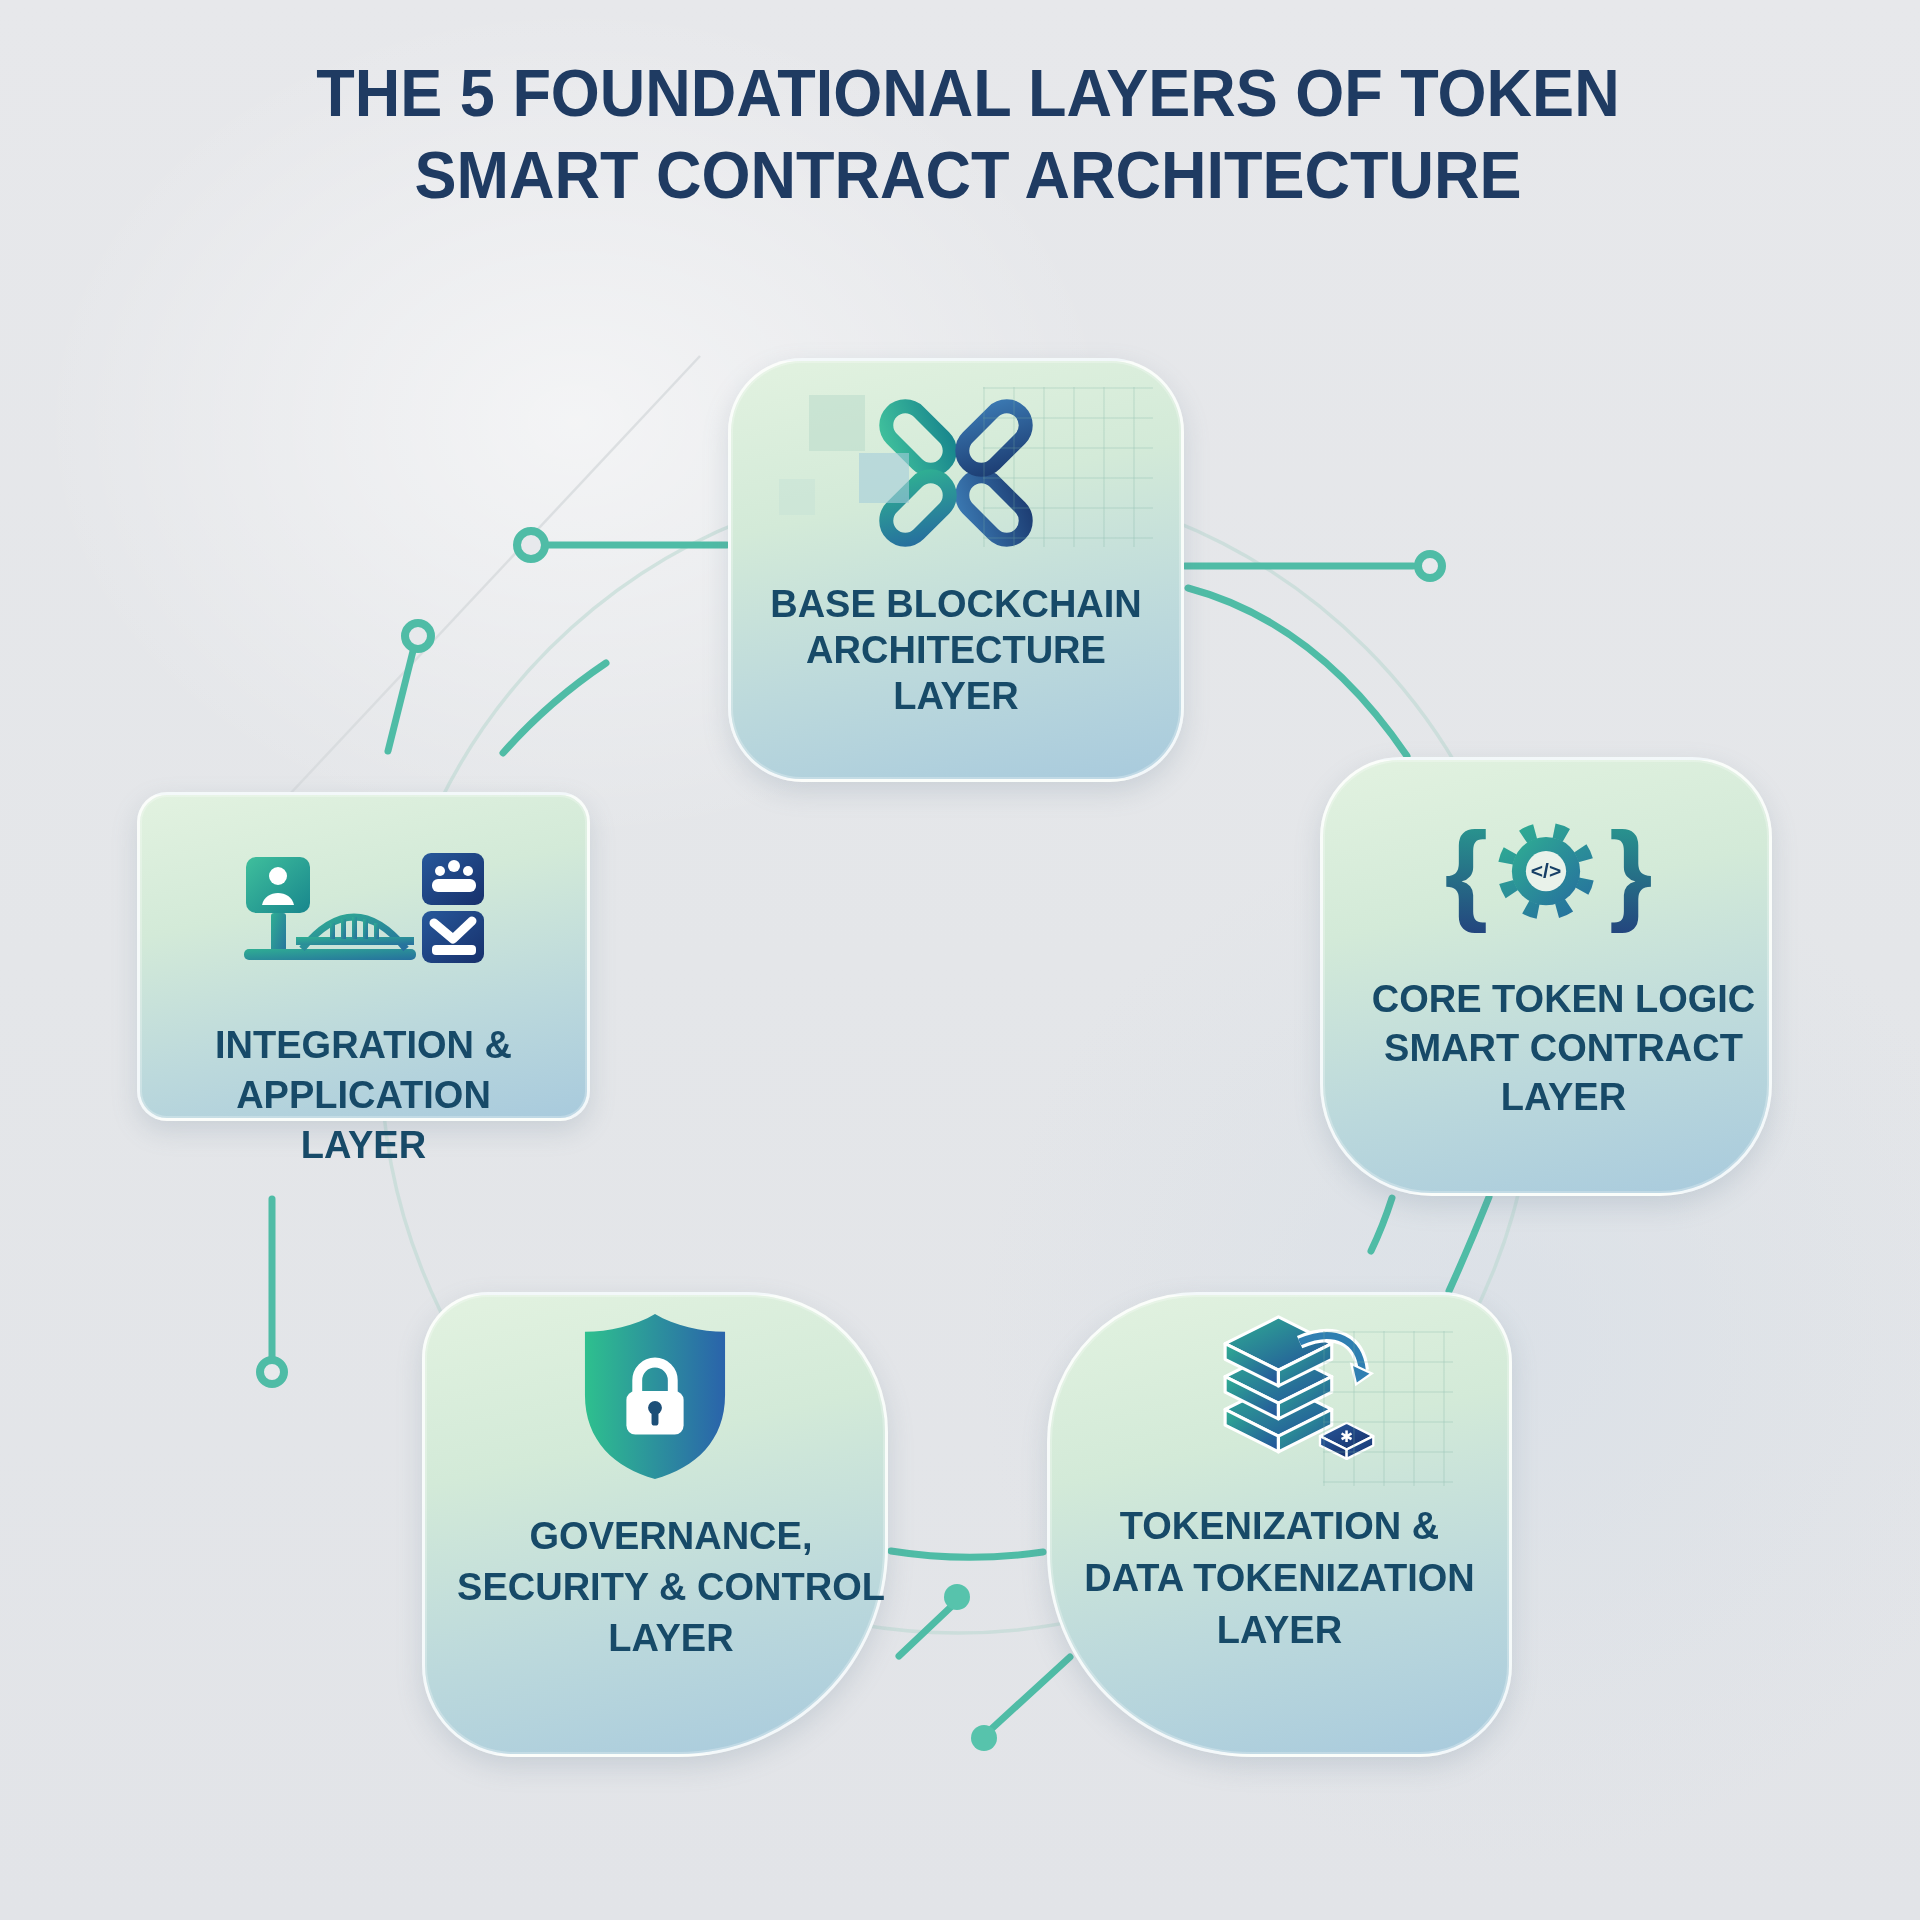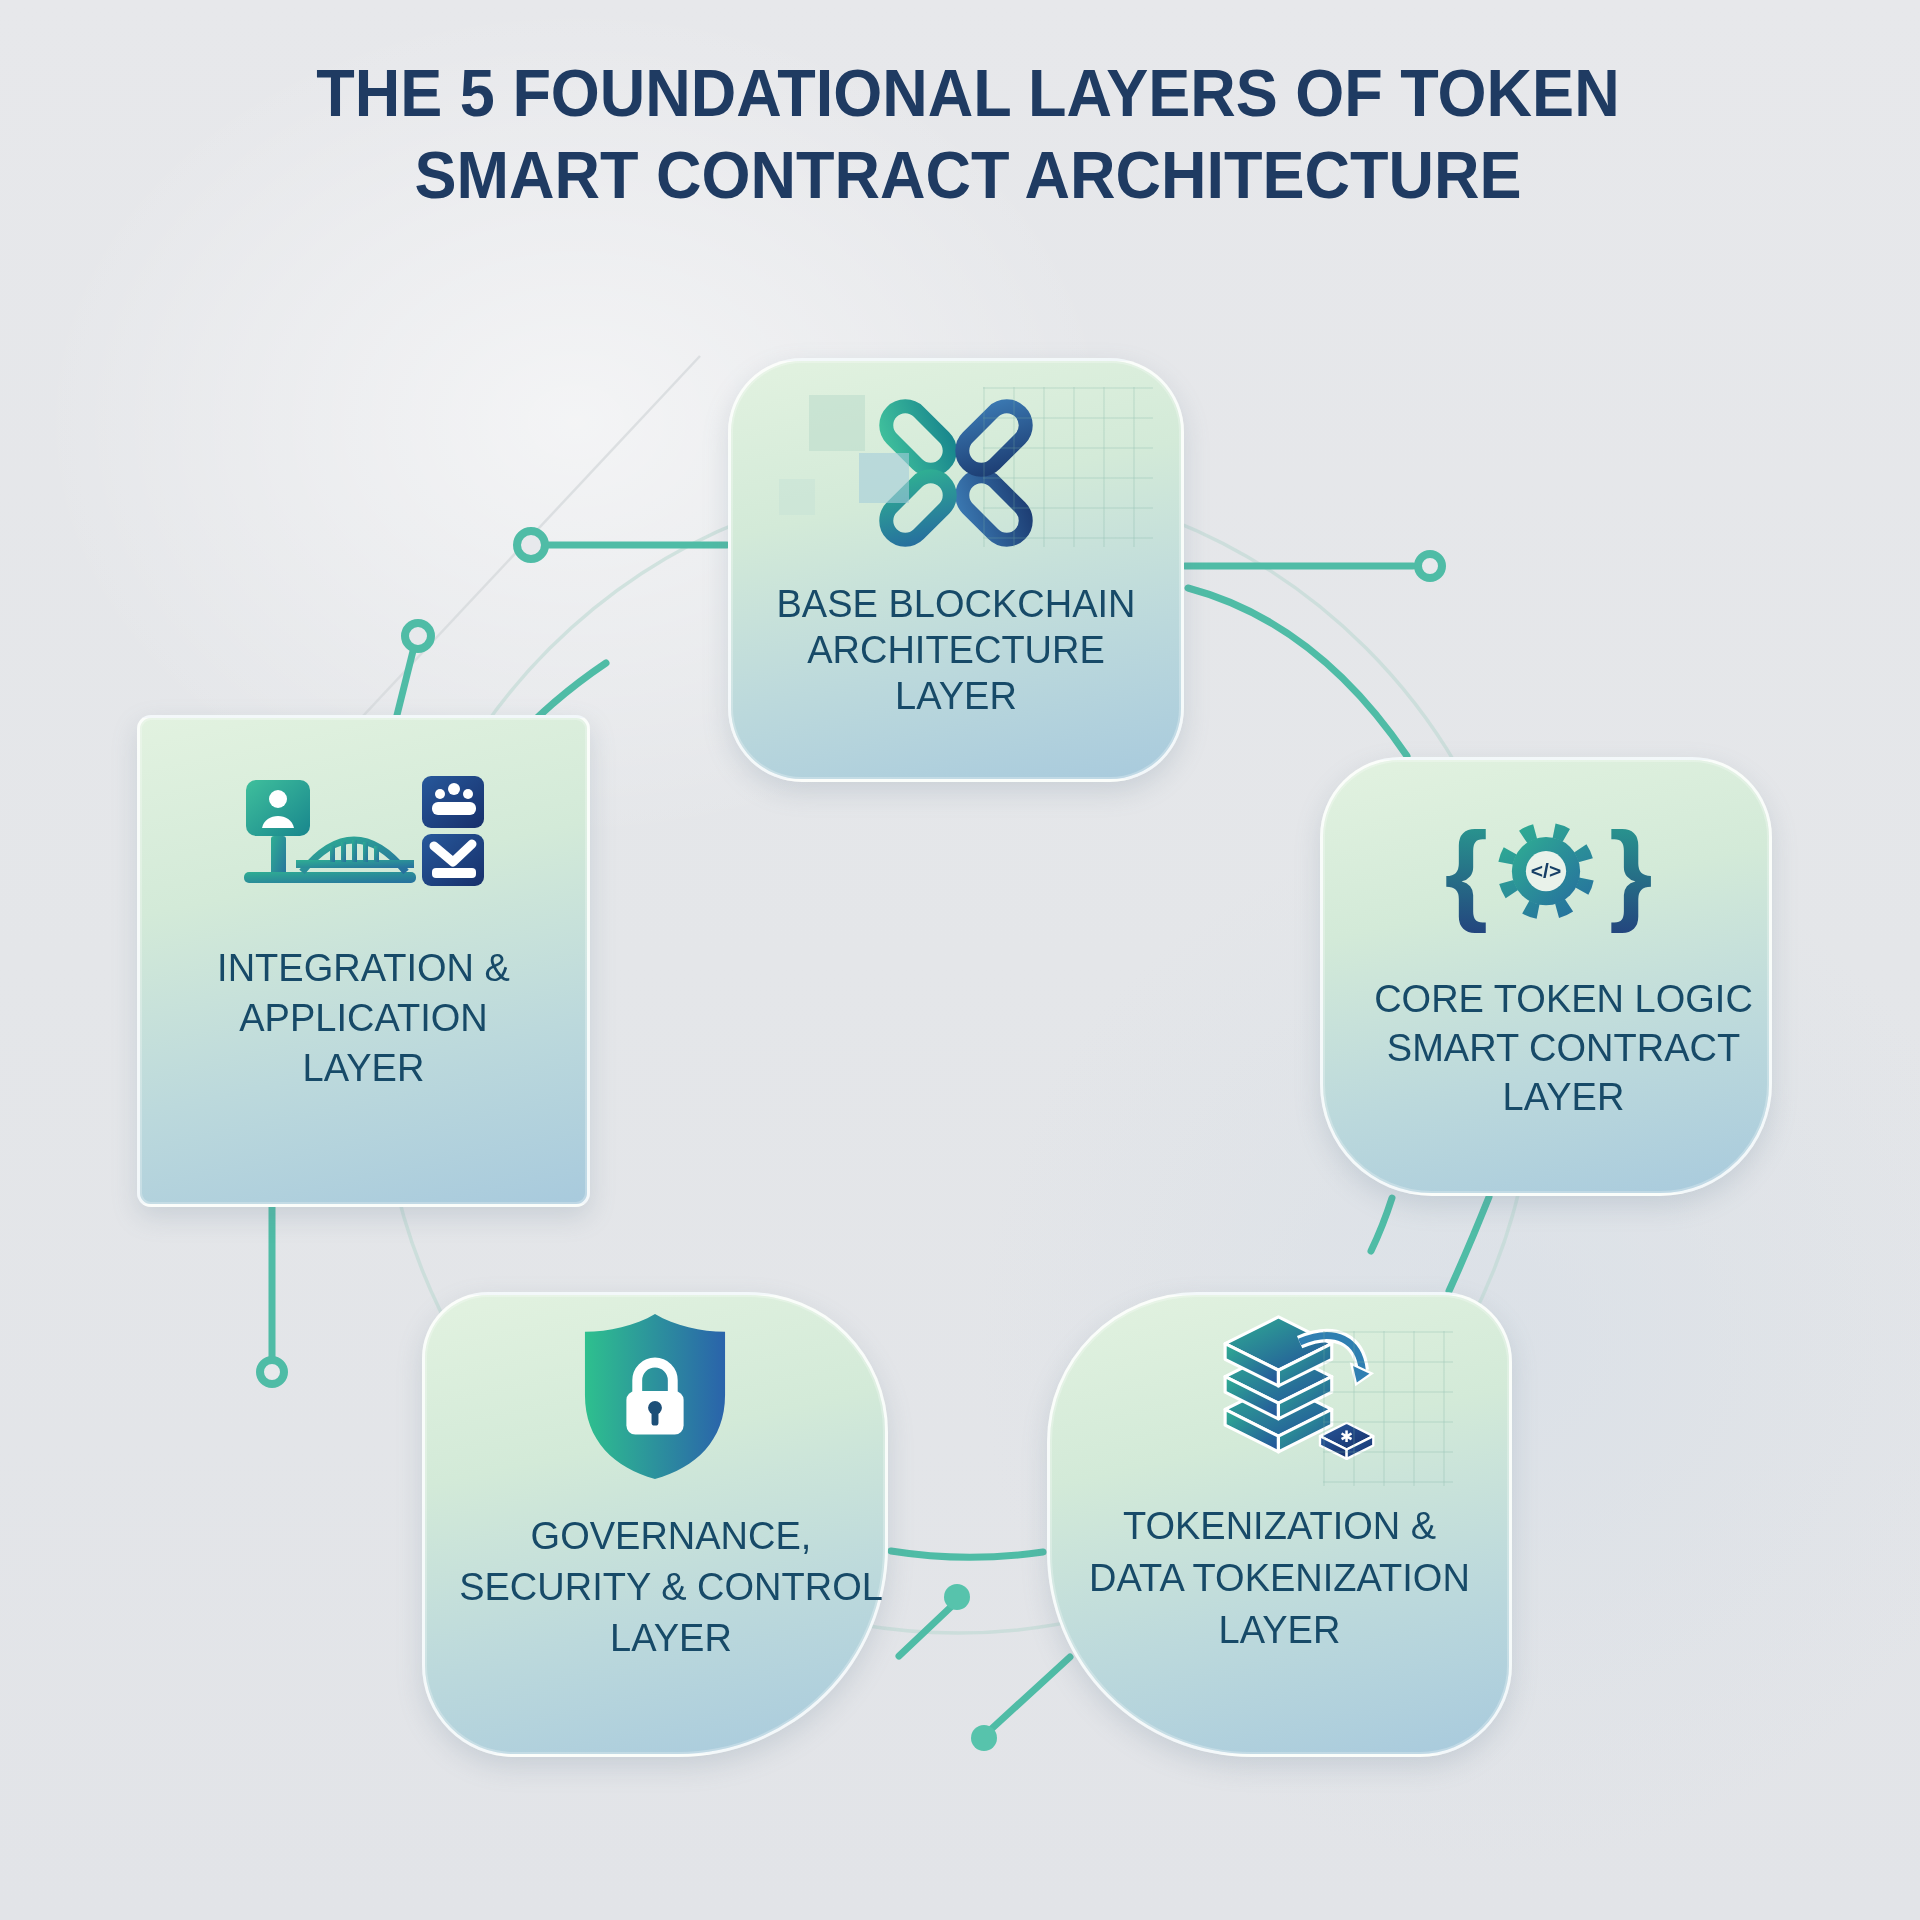--- a/index.html
+++ b/index.html
@@ -20,27 +20,27 @@
   .title span{display:block;transform:scaleY(1.06);}
   .connectors{position:absolute;left:0;top:0;z-index:1;}
   .card{
     position:absolute;z-index:2;
     background:linear-gradient(168deg,#e2f2e0 0%,#d3ead8 34%,#bcd9dc 68%,#a8cadd 100%);
     border:3px solid rgba(255,255,255,.85);
     box-shadow:0 10px 26px rgba(110,130,150,.22), inset 0 0 0 2px rgba(255,255,255,.25);
     display:flex;flex-direction:column;align-items:center;
   }
   .card-top{left:728px;top:358px;width:456px;height:424px;border-radius:74px;}
-  .card-left{left:137px;top:715px;width:453px;height:492px;border-radius:14px;}
+  .card-left{left:137px;top:792px;width:453px;height:329px;border-radius:30px;}
   .card-right{left:1320px;top:757px;width:452px;height:439px;border-radius:80px 80px 112px 112px;}
   .card-bl{left:422px;top:1292px;width:466px;height:465px;border-radius:66px 140px 210px 92px;}
   .card-br{left:1047px;top:1292px;width:465px;height:465px;border-radius:150px 70px 92px 205px;}
   .label{
     position:absolute;left:0;right:0;text-align:center;
-    color:#174a68;font-weight:400;font-size:38px;letter-spacing:0px;
+    color:#174a68;font-weight:700;font-size:38px;letter-spacing:0px;
   }
   .label span{display:block;transform:scaleY(1.04);}
   .card-top  .label{top:219px;line-height:46px;}
   .card-left .label{top:224px;line-height:50px;}
   .card-right .label{top:214px;line-height:49px;padding-left:35px;}
   .card-bl   .label{top:216px;line-height:51px;margin-left:32px;}
   .card-br   .label{top:204px;line-height:52px;}
   .icon{display:block;}
   .grid-patch{
     position:absolute;pointer-events:none;

